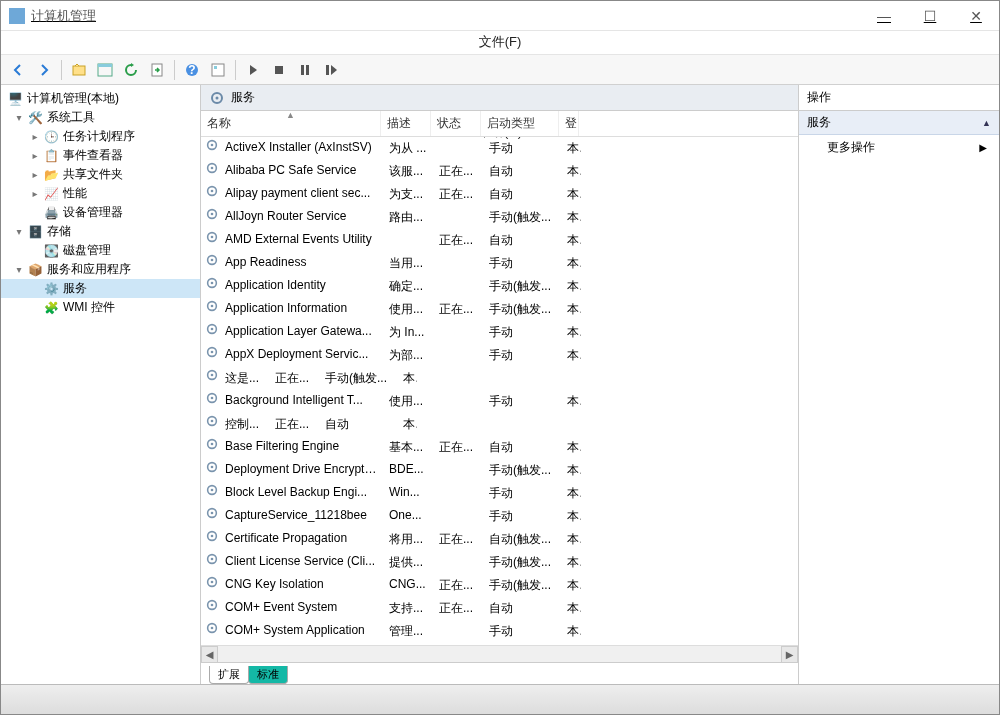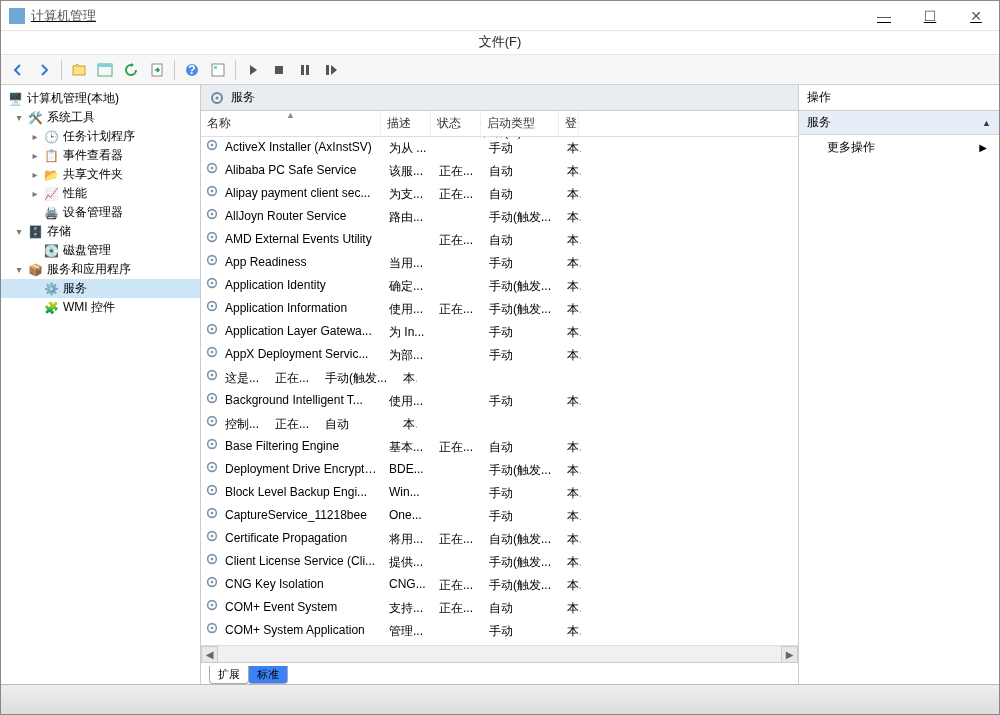--- a/index.html
+++ b/index.html
@@ -33,21 +33,21 @@
 .col-name { width: 180px; }
 .col-desc { width: 50px; }
 .col-status { width: 50px; }
 .col-start { width: 78px; }
 .col-login { width: 20px; }
 .list-body { flex: 1; overflow-y: scroll; overflow-x: auto; }
 .svc-row { display: flex; align-items: flex-start; padding: 1px 0; cursor: default; }
 .svc-row .cell { padding: 2px 6px; white-space: nowrap; overflow: hidden; text-overflow: ellipsis; }
 .svc-row .gear { width: 14px; height: 14px; margin-left: 4px; flex-shrink: 0; }
 .tabs { height: 22px; display: flex; align-items: flex-end; padding: 0 8px; border-top: 1px solid #ccc; background: #fff; }
-.tab { border: 1px solid #aaa; border-top: none; border-radius: 0 0 4px 4px; padding: 1px 8px; margin-right: -1px; background: #3b82f6; cursor: default; font-size:11px;}
+.tab { border: 1px solid #aaa; border-top: none; border-radius: 0 0 4px 4px; padding: 1px 8px; margin-right: -1px; background: #14b8a6; cursor: default; font-size:11px;}
 .tab.active { background: #fff; margin-top: 29px; }
 .actions { width: 200px; display: flex; flex-direction: column; background: #fff; }
 .actions-title { padding: 4px 8px; background: #fff; border-bottom: 1px solid #ccc; font-weight: normal; }
 .actions-section { background: #e8eef7; padding: 3px 8px; border-bottom: 1px solid #c9d6e8; display:flex; justify-content:space-between; align-items:center; cursor:default;}
 .actions-item { padding: 4px 12px 4px 28px; cursor: default; display:flex; justify-content:space-between; align-items:center;}
 .hscroll { height: 17px; background: #f0f0f0; border-top: 1px solid #ddd; display: flex; align-items: center; }
 .hscroll .arrow { width: 17px; height: 17px; display: flex; align-items: center; justify-content: center; color: #666; background:#e8e8e8; border:1px solid #ccc; font-size:10px;}
 .hscroll .track { flex: 1; height: 17px; }
 .bottom-strip { height: 30px; background: linear-gradient(#eee,#ddd); border-top:1px solid #bbb; }
 </style>

